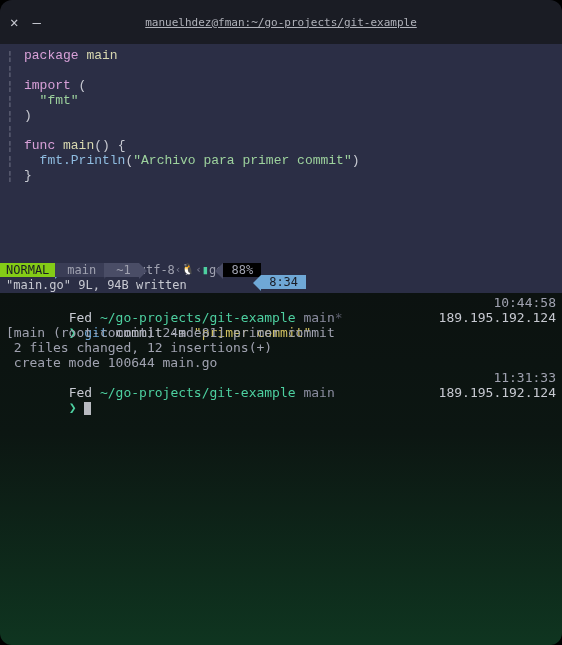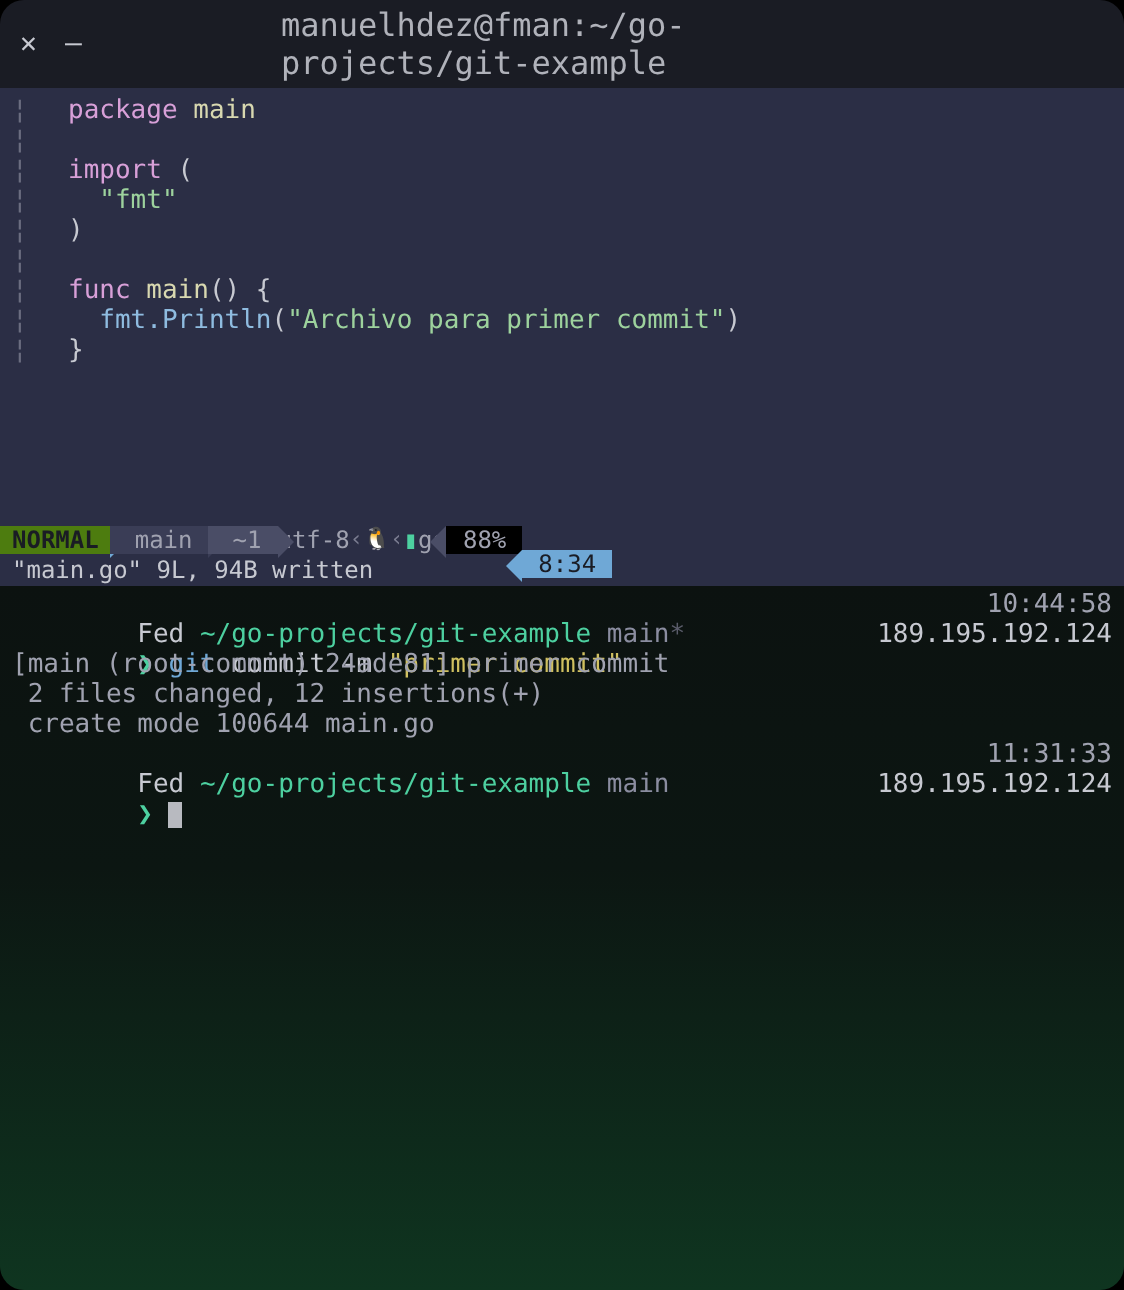--- a/index.html
+++ b/index.html
@@ -35,59 +35,61 @@
 .close-icon, .min-icon {
   color: #c7c9d1;
   font-size: 14px;
   cursor: pointer;
 }
 .title {
   position: absolute;
   left: 50%;
   transform: translateX(-50%);
   color: #b0b2ba;
-  font-size: 16px;
+  font-size: 11px;
+  text-decoration: underline;
 }
 .editor {
   background: #2b2e45;
   height: 217px;
   position: relative;
   padding: 4px 6px;
   color: #c7c9d1;
   line-height: 15px;
 }
 .gutter {
   position: absolute;
   left: 6px;
   top: 4px;
   width: 8px;
   color: #8b8da0;
 }
 .gutter-line { height: 15px; color: #6b6d80; }
 .code {
-  margin-left: 28px;
+  margin-left: 18px;
+  font-family: Liberation Mono, monospace;
 }
 .code-line { height: 15px; white-space: pre; }
 .kw-package, .kw-import, .kw-func { color: #d8a0d8; }
 .ident-main, .ident-fmt { color: #d8d8b0; }
 .paren { color: #c7c9d1; }
 .string { color: #9dd29d; }
 .call { color: #8fbce0; }
 .statusline {
   height: 17px;
   display: flex;
   align-items: center;
   font-size: 12px;
   background: #2b2e45;
 }
 .sl-mode {
-  background: #4d7c0f;
+  background: #84cc16;
   color: #1a1c24;
   padding: 0 6px;
-  font-weight: bold;
+  font-weight: normal;
   position: relative;
 }
 .sl-mode::after {
   content: '';
   position: absolute;
   right: -8px; top: 0;
   border-left: 8px solid #6fa8d6;
   border-top: 8.5px solid transparent;
   border-bottom: 8.5px solid transparent;
 }

